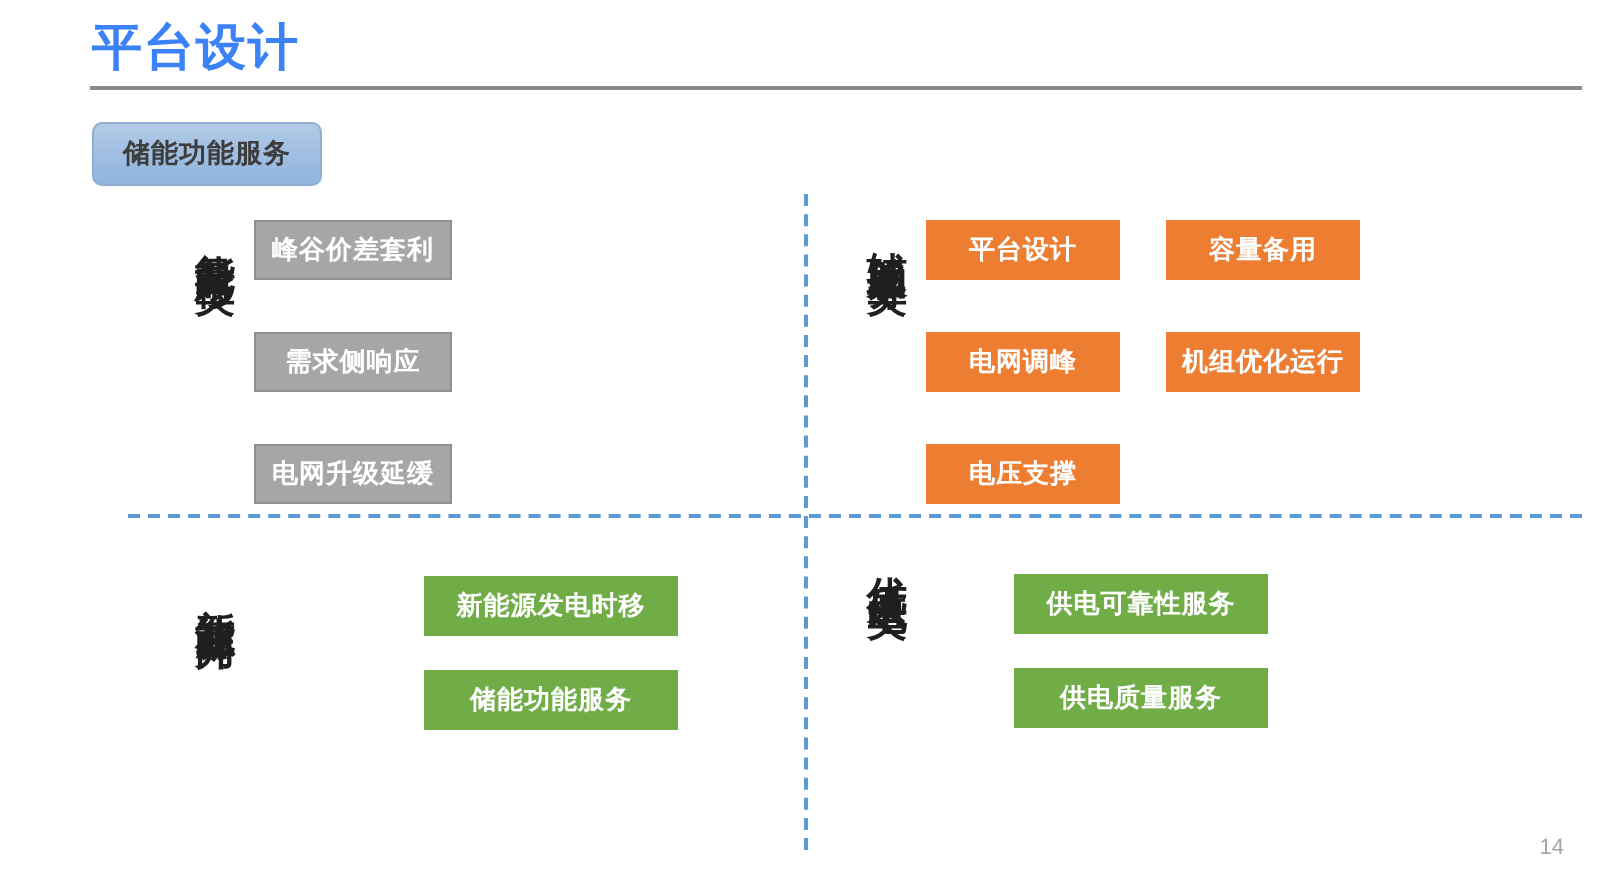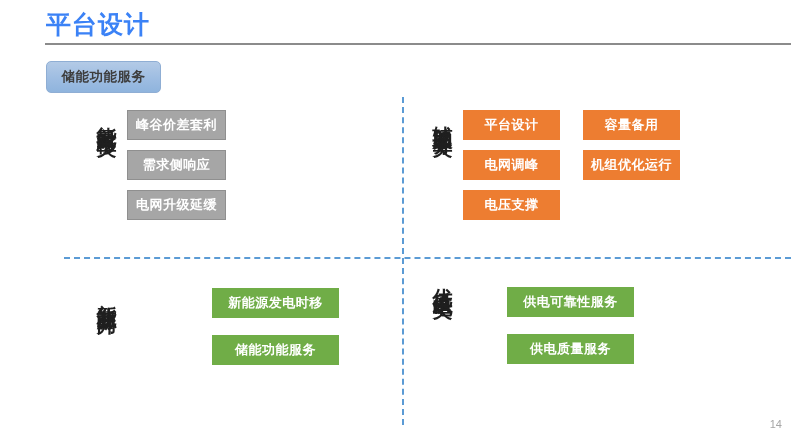--- a/index.html
+++ b/index.html
@@ -99,21 +99,21 @@
     color: #1f1f1f;
     letter-spacing: 3px;
     line-height: 1.05;
     white-space: nowrap;
     margin-right: 10px;
   }
 
   .box-grid {
     display: grid;
     grid-auto-flow: column;
-    gap: 10px 23px;
+    gap: 26px 23px;
     grid-template-rows: repeat(3, 30px);
   }
   .box-grid.rows2 { grid-template-rows: repeat(2, 30px); gap: 17px 37px; }
 
   .svc-box {
     height: 30px;
     box-sizing: border-box;
     display: flex;
     align-items: center;
     justify-content: center;

